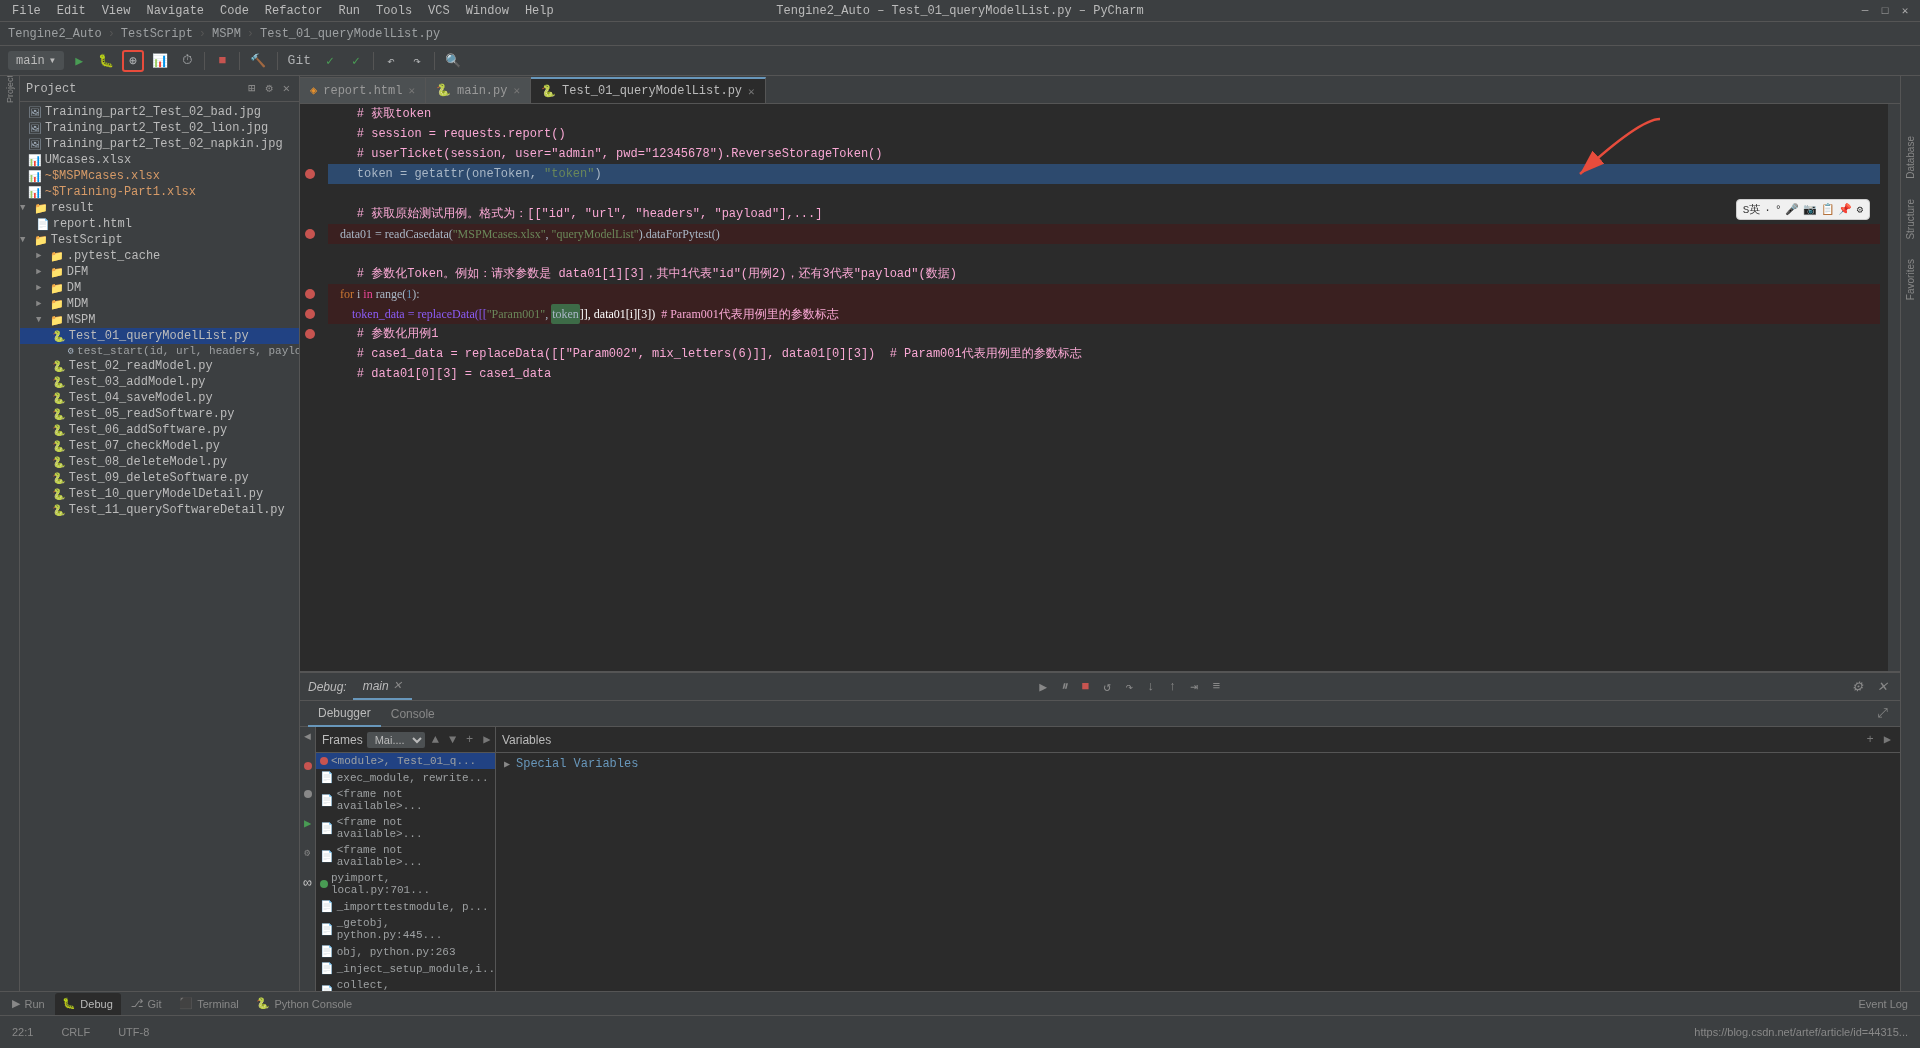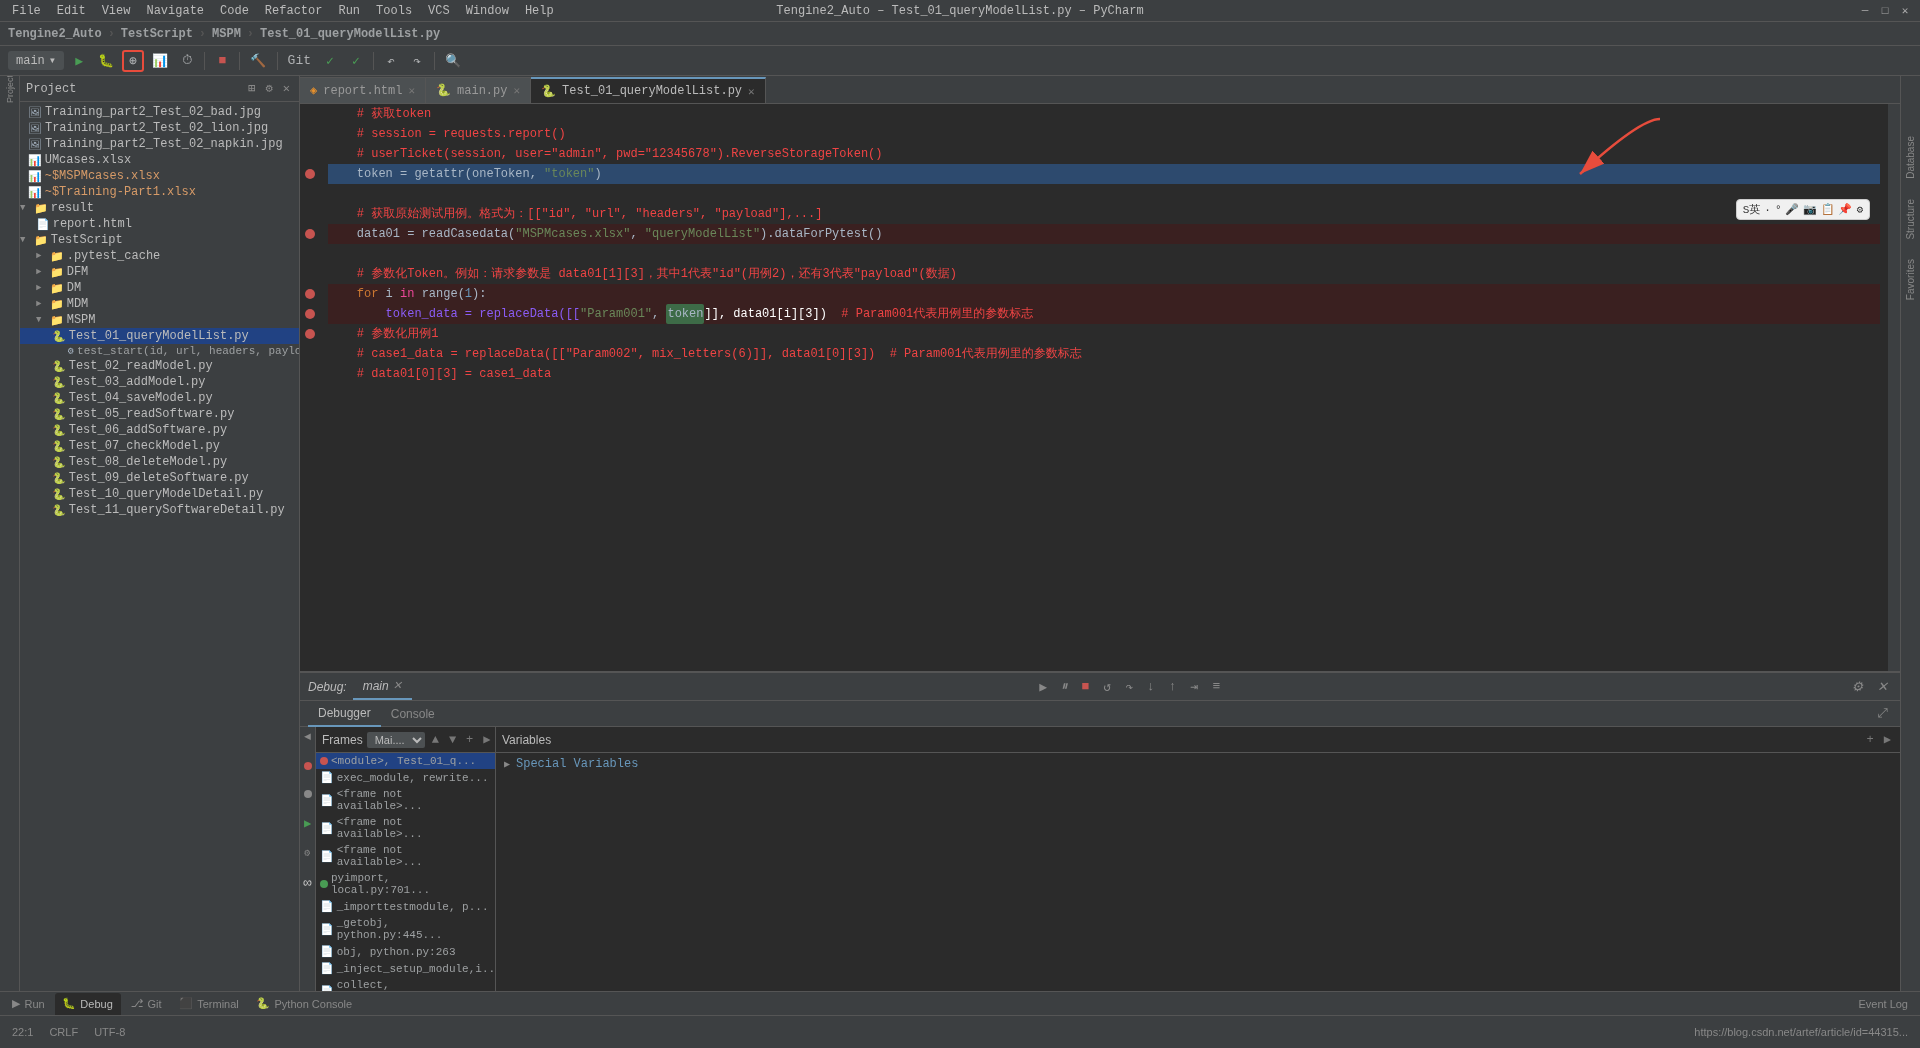--- a/index.html
+++ b/index.html
@@ -68,21 +68,20 @@
       background: #3c3f41;
       height: 24px;
       display: flex;
       align-items: center;
       padding: 0 8px;
       gap: 6px;
       border-bottom: 1px solid #555;
       font-size: 12px;
       color: #9da0a2;
       flex-shrink: 0;
-      font-weight: bold;
     }
     .breadcrumb-sep { color: #555; }
 
     
     .toolbar {
       background: #3c3f41;
       height: 30px;
       display: flex;
       align-items: center;
       padding: 0 8px;
@@ -299,22 +298,22 @@
     }
     .code-line {
       height: 20px;
       line-height: 20px;
       display: flex;
       align-items: center;
       position: relative;
       white-space: pre;
     }
     .code-line.highlighted { background: #2d4a6e; }
-    .code-line.breakpoint-line { background: #3a2020; }
-    .cmt { color: #ef4444; }
+    .code-line.breakpoint-line { background: #3a2020; font-family: Liberation Serif, serif; }
+    .cmt { color: #f9a8d4; }
 
     
     .bottom-panel {
       height: 320px;
       display: flex;
       flex-direction: column;
       background: #2b2b2b;
       border-top: 2px solid #555;
       flex-shrink: 0;
     }
@@ -453,21 +452,21 @@
     .var-arrow { color: #888; width: 12px; font-size: 10px; }
     .var-name { color: #6897bb; margin-right: 4px; }
 
     
     .status-bar {
       height: 22px;
       background: #3c3f41;
       display: flex;
       align-items: center;
       padding: 16px 8px;
-      gap: 8px;
+      gap: 20px;
       border-top: 1px solid #555;
       font-size: 11px;
       color: #888;
       flex-shrink: 0;
       font-family: sans-serif;
     }
     .status-item {
       display: flex;
       align-items: center;
       gap: 3px;

